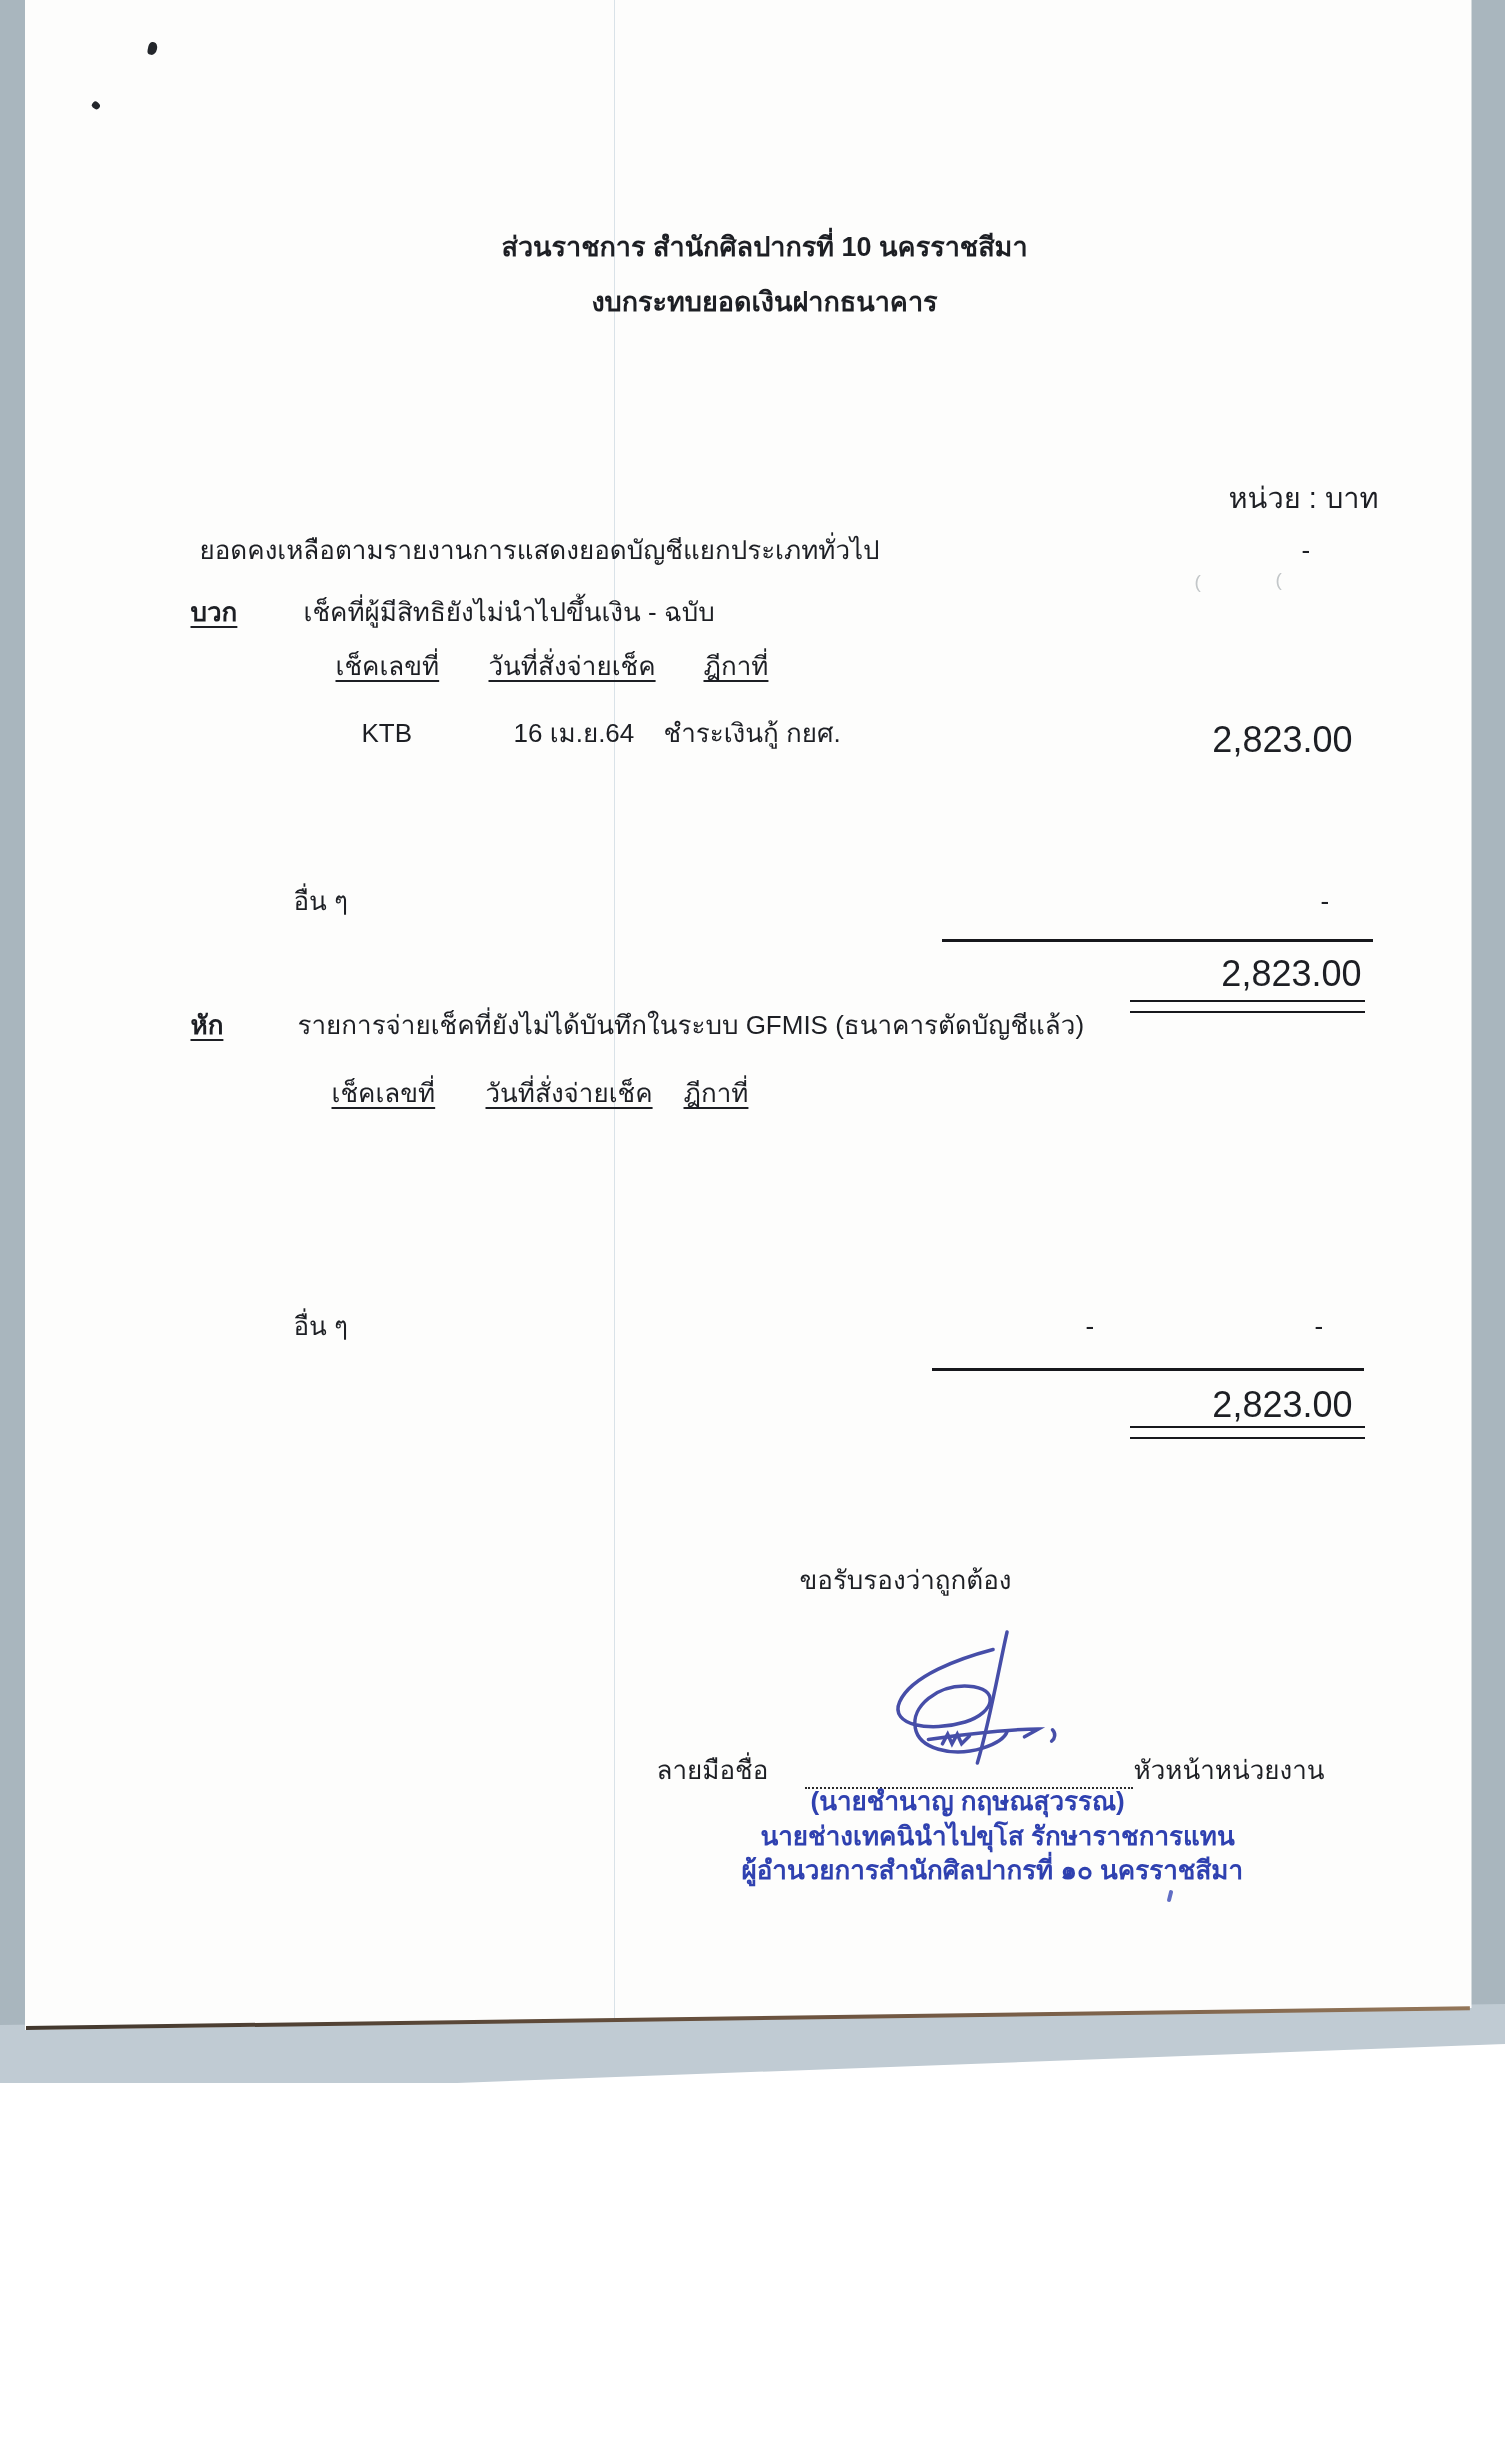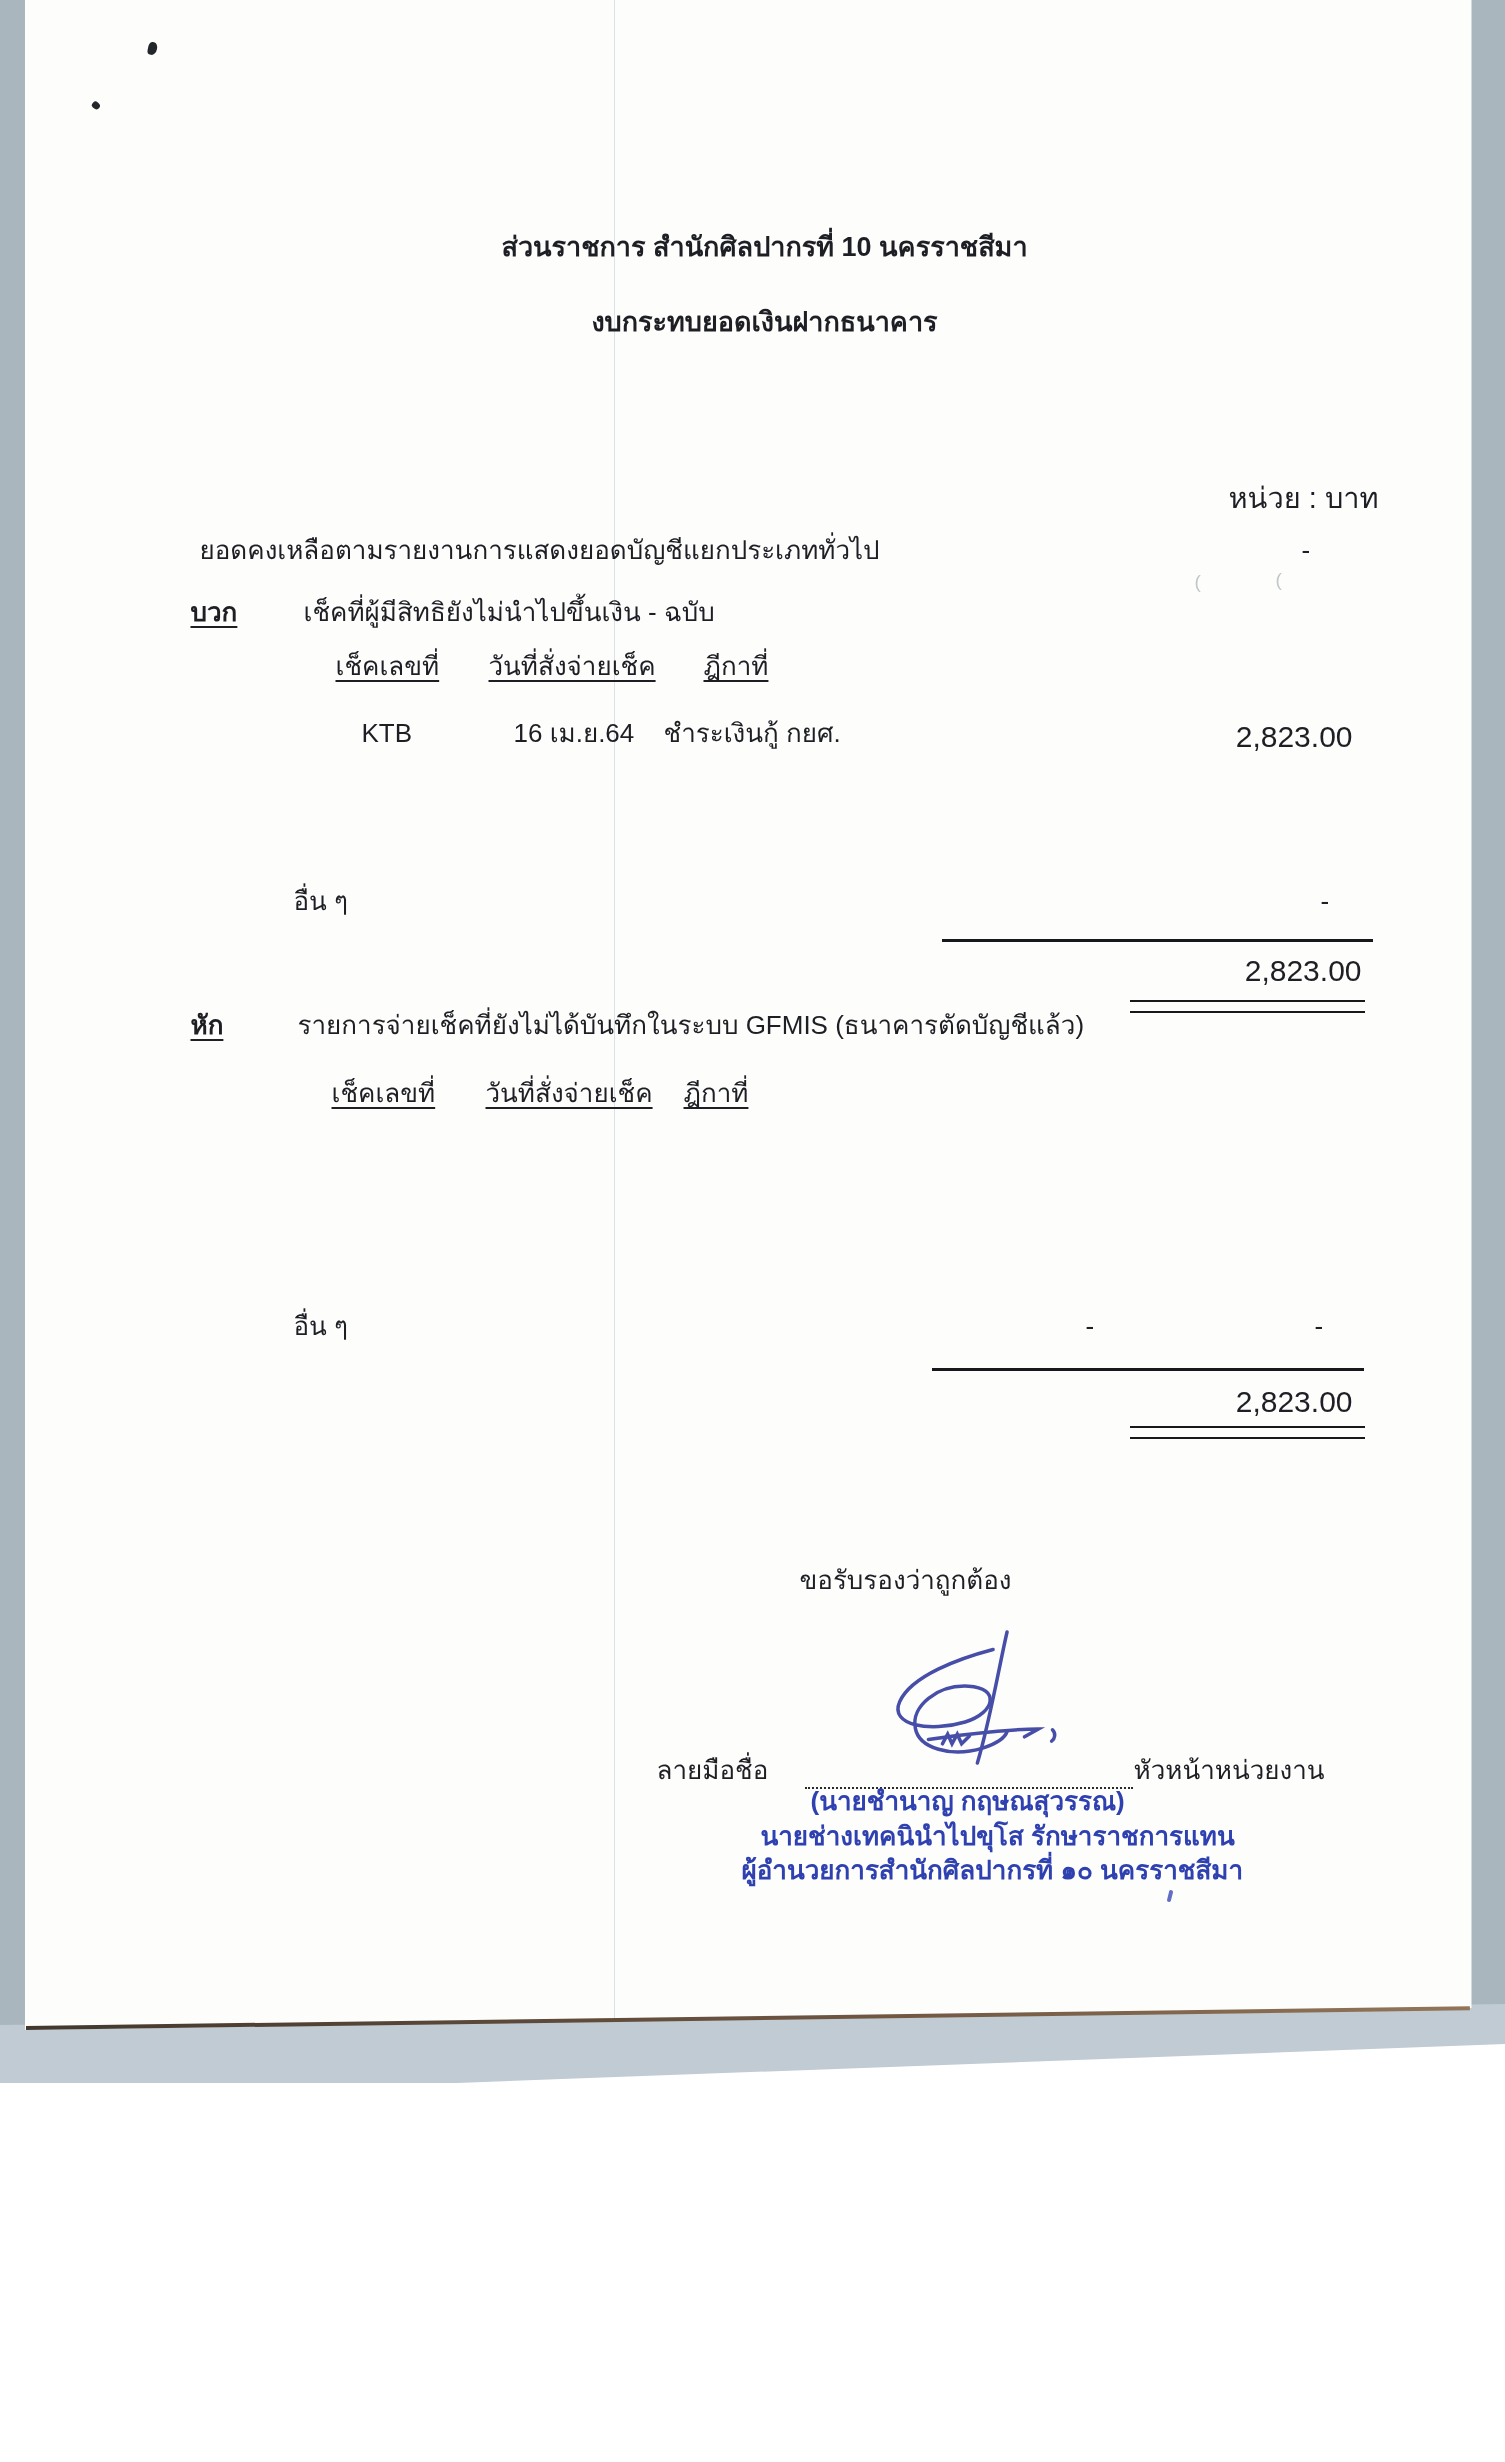--- a/index.html
+++ b/index.html
@@ -12,21 +12,21 @@
   .paper{position:absolute;left:24.5px;top:0;width:1447px;height:2032px;background:#fdfdfc;
     clip-path:polygon(0 0,100% 0,100% 2008px,0 2030px);}
   .paper-edge{position:absolute;left:26px;top:2026px;width:1444px;height:3.5px;
     background:linear-gradient(to right,#42382e,#6d5440 55%,#937659);
     transform:rotate(-0.78deg);transform-origin:left center;}
   .crease{position:absolute;left:589px;top:0;width:1.8px;height:2025px;background:rgba(150,175,195,0.35);}
   .abs{position:absolute;white-space:nowrap;line-height:1.3;}
   .center{left:33px;right:0;text-align:center;}
   .hdr{font-weight:bold;font-size:27px;}
   .txt{font-size:26px;}
-  .amt{font-size:30px;text-align:right;width:172px;}
+  .amt{font-size:36px;text-align:right;width:172px;}
   .ul{text-decoration:underline;text-underline-offset:5.3px;text-decoration-thickness:1.8px;}
   .rule{position:absolute;height:2.6px;background:#17181c;}
   .dblrule{position:absolute;height:8.8px;border-top:2.6px solid #17181c;border-bottom:2.6px solid #17181c;}
   .dotline{position:absolute;border-bottom:2.6px dotted #2a2a2a;height:24.5px;}
   .blue{color:#2f41b0;font-weight:bold;font-size:26px;}
   .speck{position:absolute;background:#23262b;border-radius:45% 55% 60% 40%;}
   .artifact{position:absolute;color:#c3c7c9;font-size:19px;}
   .bluemark{position:absolute;width:3.5px;height:12.3px;background:#3a4ab5;border-radius:1.8px;transform:rotate(14deg);opacity:.8;}
 </style>
 </head>
@@ -37,21 +37,21 @@
   <div class="backdrop"></div>
   <div class="bed-band"></div>
 
   <div class="paper">
     <div class="crease"></div>
 
     <div class="speck" style="left:123px;top:42px;width:8.8px;height:13px;transform:rotate(12deg);"></div>
     <div class="speck" style="left:67px;top:102px;width:8px;height:7px;transform:rotate(40deg);"></div>
 
     <div class="abs center hdr" style="top:230px;">ส่วนราชการ สำนักศิลปากรที่ 10 นครราชสีมา</div>
-    <div class="abs center hdr" style="top:305px;">งบกระทบยอดเงินฝากธนาคาร</div>
+    <div class="abs center hdr" style="top:285px;">งบกระทบยอดเงินฝากธนาคาร</div>
     <div class="abs txt" style="left:1204px;top:480px;font-size:29px;">หน่วย : บาท</div>
 
     <div class="abs txt" style="left:175px;top:534px;">ยอดคงเหลือตามรายงานการแสดงยอดบัญชีแยกประเภททั่วไป</div>
     <div class="abs txt" style="left:1277px;top:534px;">-</div>
 
     <div class="abs txt ul" style="left:166px;top:596px;font-weight:bold;">บวก</div>
     <div class="abs txt" style="left:279px;top:596px;">เช็คที่ผู้มีสิทธิยังไม่นำไปขึ้นเงิน  -  ฉบับ</div>
 
     <div class="abs txt ul" style="left:311px;top:650px;">เช็คเลขที่</div>
     <div class="abs txt ul" style="left:464px;top:650px;">วันที่สั่งจ่ายเช็ค</div>

